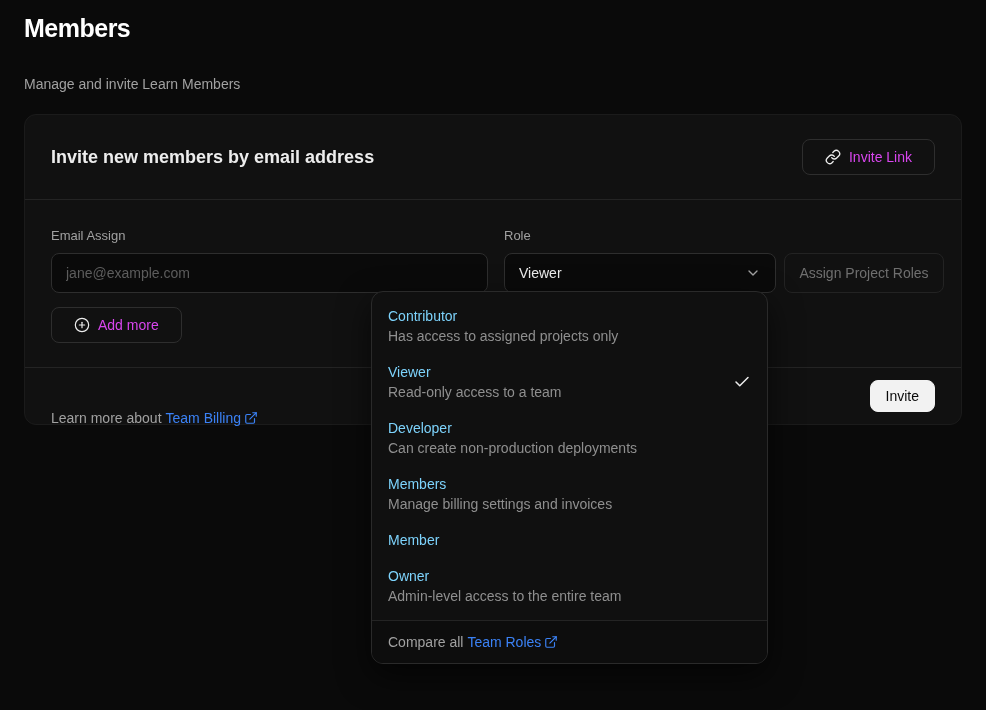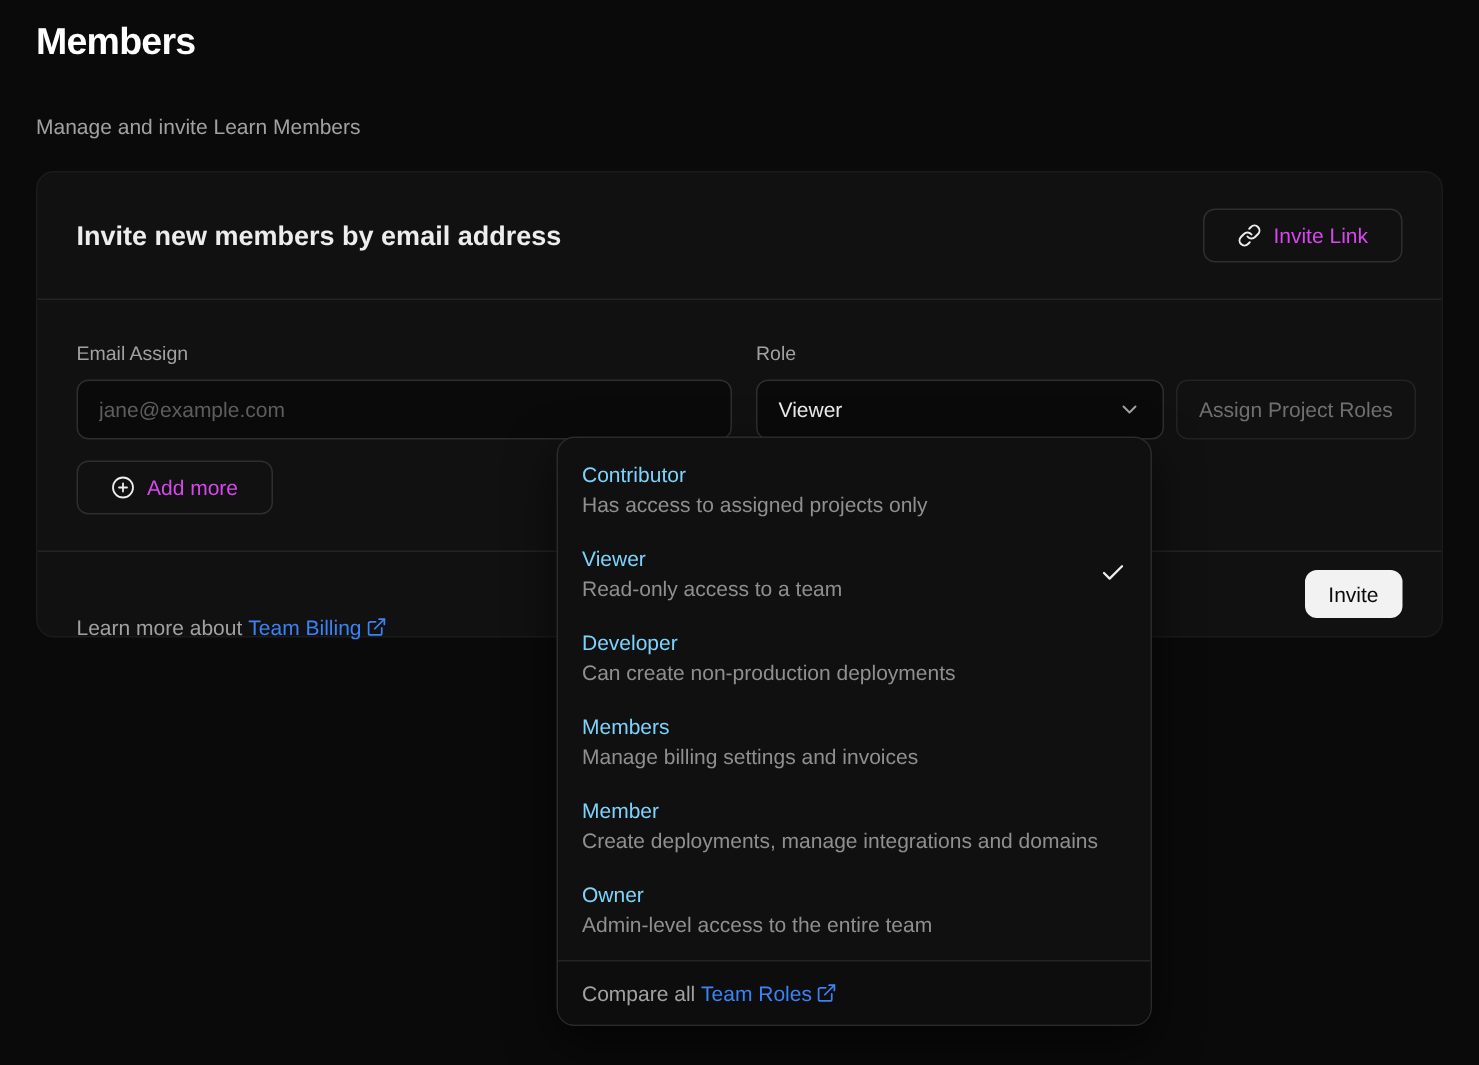--- a/index.html
+++ b/index.html
@@ -227,21 +227,20 @@
     </div>
     <div class="dd-item">
       <div>
         <div class="dd-item-name">Members</div>
         <div class="dd-item-desc">Manage billing settings and invoices</div>
       </div>
     </div>
     <div class="dd-item">
       <div>
         <div class="dd-item-name">Member</div>
-        <div class="dd-item-desc">Create deployments, manage integrations and domains</div>
       </div>
     </div>
     <div class="dd-item">
       <div>
         <div class="dd-item-name">Owner</div>
         <div class="dd-item-desc">Admin-level access to the entire team</div>
       </div>
     </div>
   </div>
   <div class="dropdown-footer">

